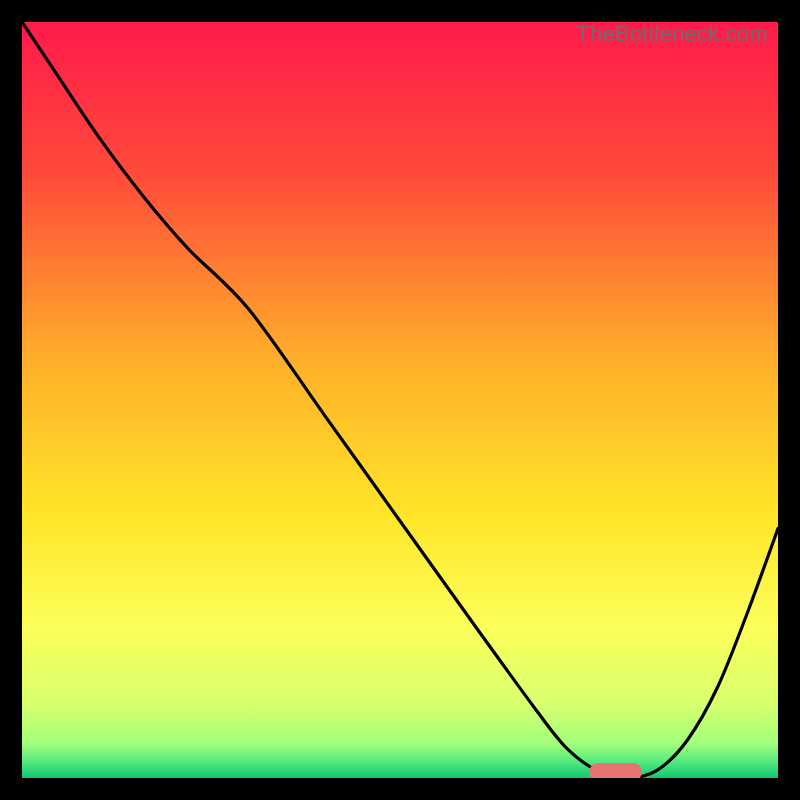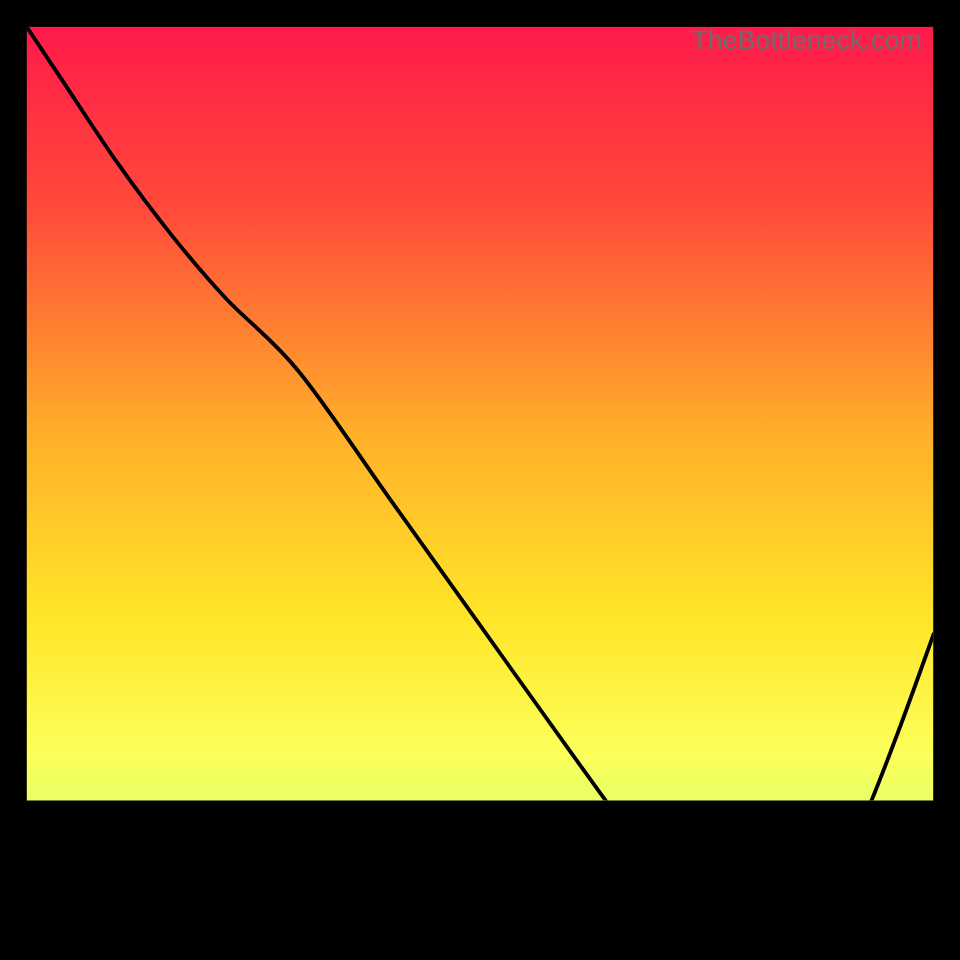--- a/index.html
+++ b/index.html
@@ -16,21 +16,21 @@
     left: 0; top: 0;
     width: 800px;
     height: 800px;
     background: #000;
   }
   .plot {
     position: absolute;
     left: 22px;
     top: 22px;
     width: 756px;
-    height: 645px;
+    height: 756px;
     overflow: hidden;
   }
   .watermark {
     position: absolute;
     top: 0;
     right: 10px;
     color: #6d6d6d;
     font-size: 22px;
     font-weight: 500;
     letter-spacing: 0.2px;

